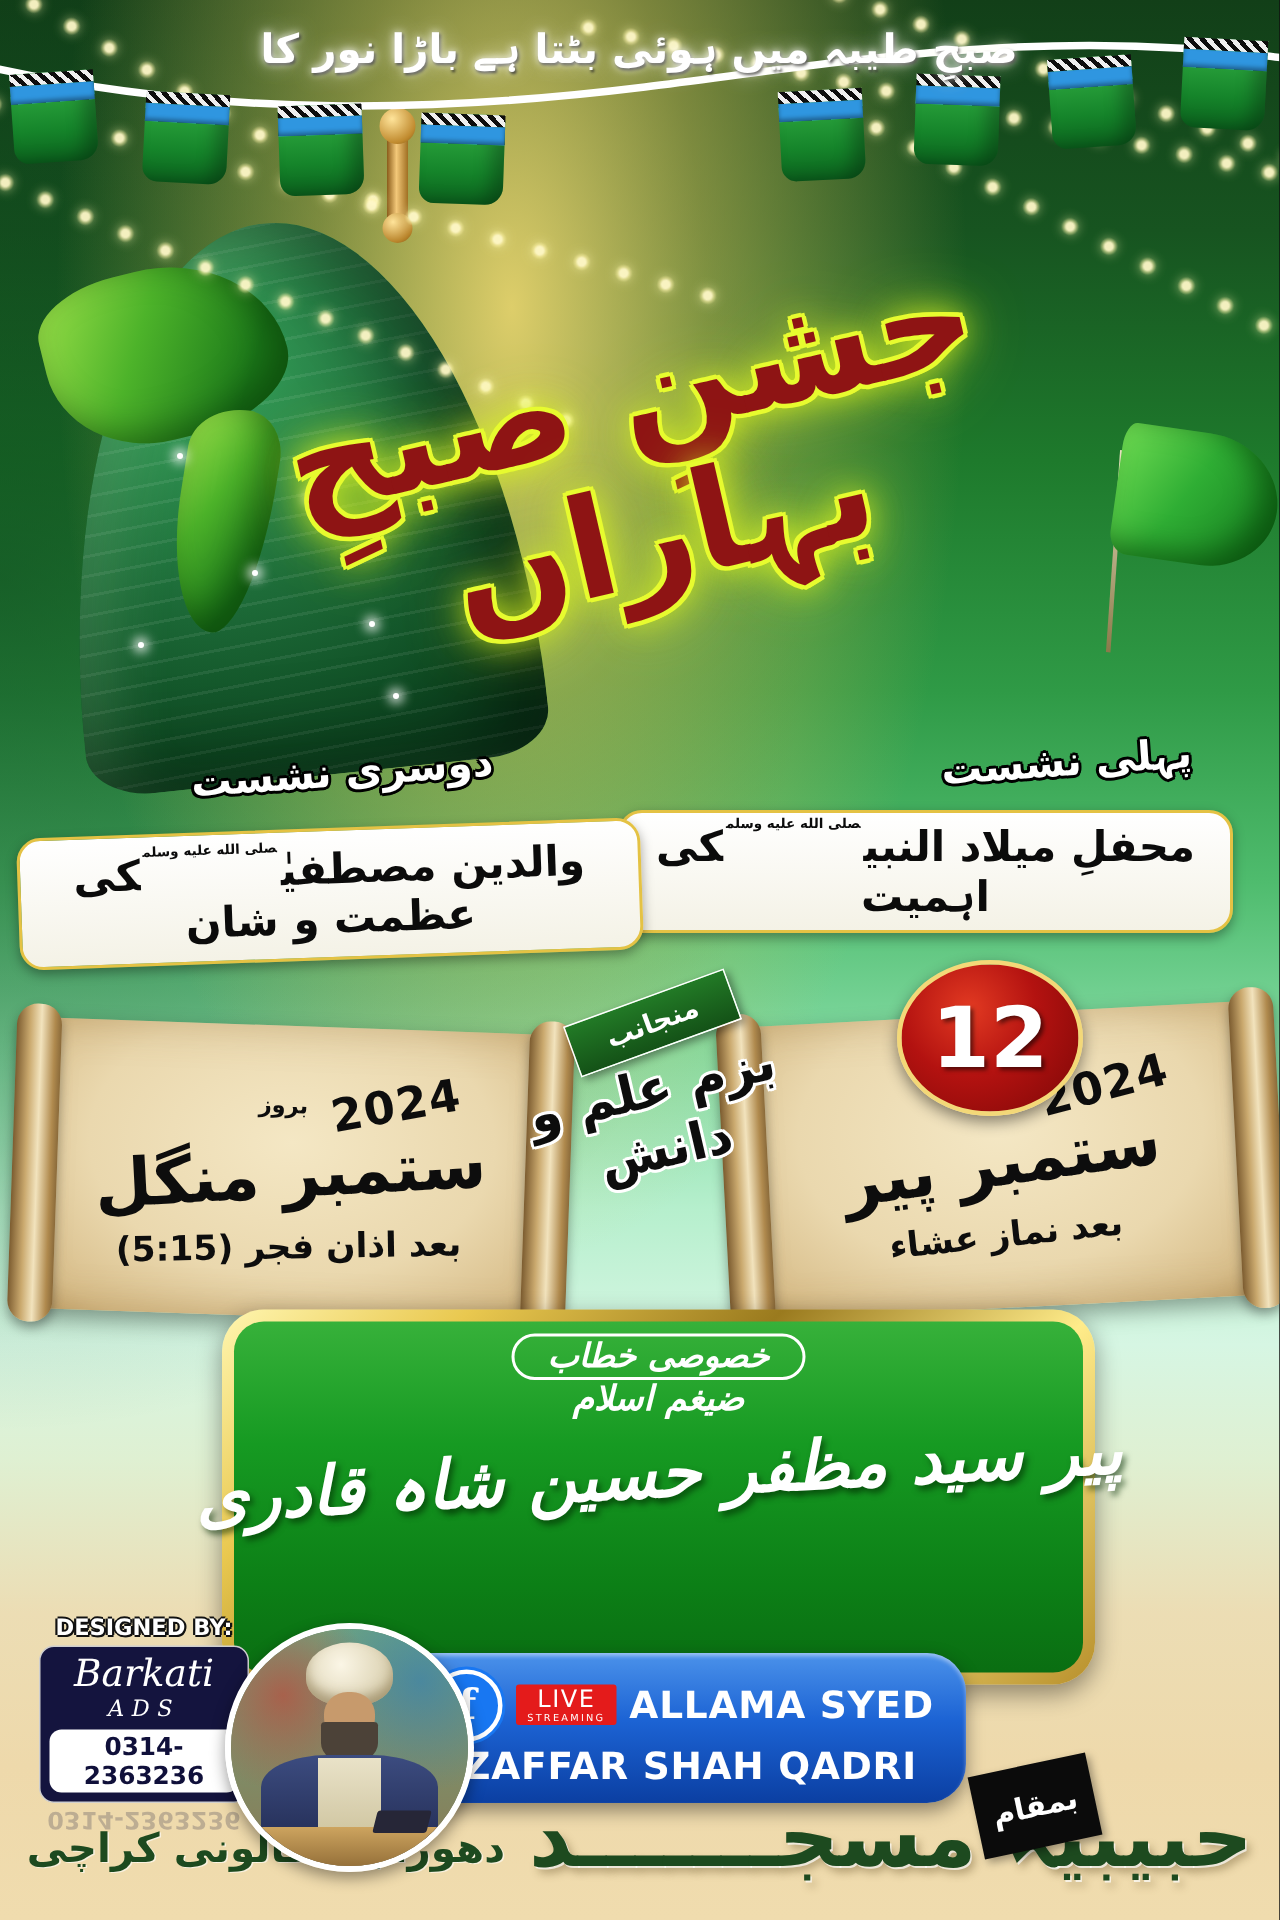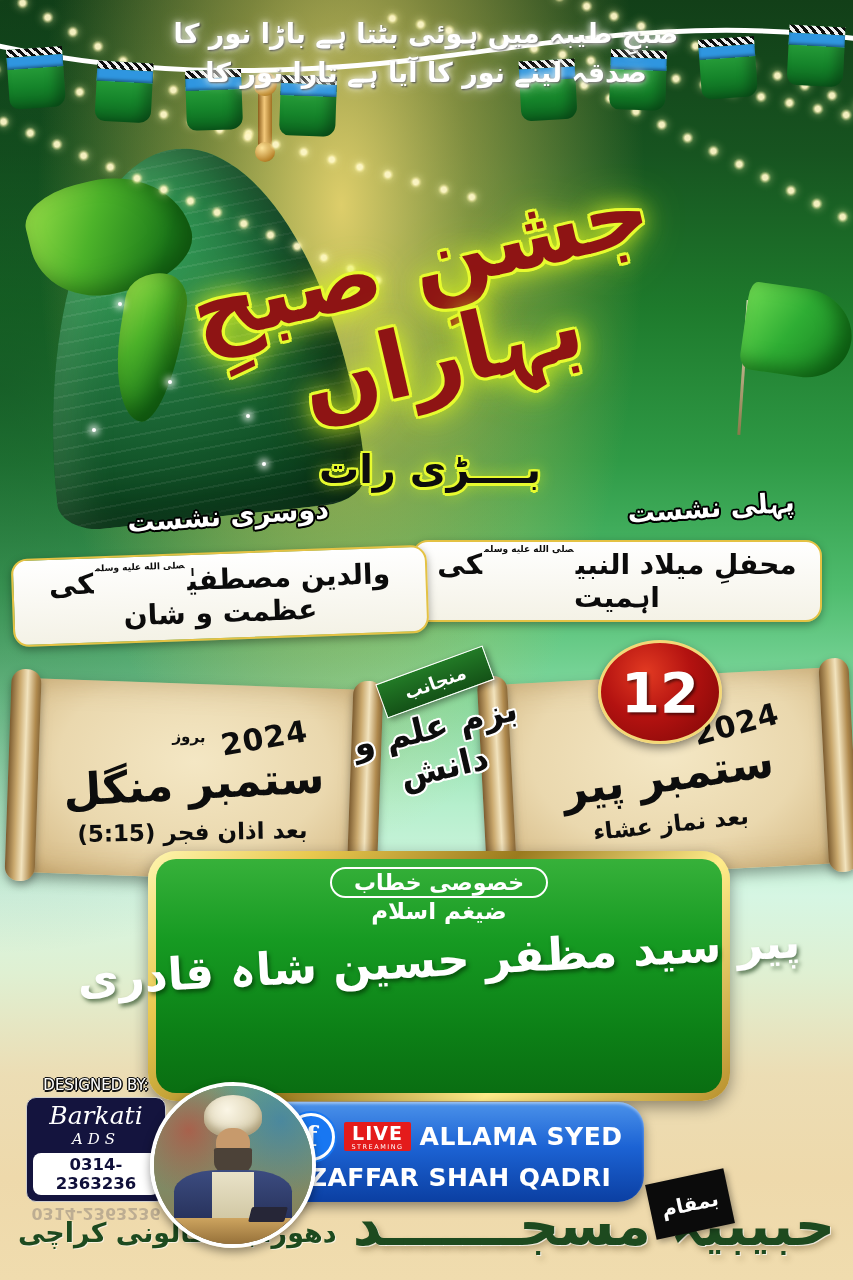--- a/index.html
+++ b/index.html
@@ -89,33 +89,33 @@
   .scroll-meta{position:relative;height:34px;width:100%;}
   .scroll-year{position:absolute;font-weight:bold;font-size:30px;transform:rotate(-12deg);letter-spacing:1px;}
   .scroll-broz{position:absolute;font-size:15px;font-weight:bold;}
   .scroll-date{font-size:44px;font-weight:bold;transform:rotate(-5deg);white-space:nowrap;}
   .scroll-time{font-size:23px;font-weight:bold;margin-top:10px;transform:rotate(-3deg);}
   .org-ribbon{z-index:7;width:112px;height:34px;background:linear-gradient(180deg,#227a26,#145217);
     border:1.5px solid #fff;transform:rotate(-20deg);display:flex;align-items:center;justify-content:center;
     color:#fff;font-size:18px;font-weight:bold;box-shadow:2px 3px 6px rgba(0,0,0,.4);}
   .org-name{z-index:6;width:175px;text-align:center;font-size:34px;font-weight:bold;color:#0d0d0d;
     transform:rotate(-13deg);line-height:1.2;}
-  .khitab{left:148px;top:851px;width:566px;height:234px;z-index:6;border-radius:28px;padding:8px;
+  .khitab{left:148px;top:873px;width:566px;height:234px;z-index:6;border-radius:28px;padding:8px;
     background:linear-gradient(135deg,#fff6b0 0%,#e9c84f 20%,#9a7a1e 45%,#ffec8a 70%,#b8902c 100%);
-    box-shadow:0 6px 16px rgba(0,0,0,.4);}
+    box-shadow:0 6px 16px rgba(0,0,0,.4);font-style:italic;}
   .khitab-inner{width:100%;height:100%;border-radius:20px;
     background:linear-gradient(180deg,#37b13a 0%,#169a22 35%,#0c7f16 75%,#0a6e12 100%);
     display:flex;flex-direction:column;align-items:center;color:#fff;}
   .khitab-pill{margin-top:8px;border:2px solid #fff;border-radius:999px;padding:1px 22px;
     font-size:22px;font-weight:bold;}
   .khitab-honor{font-size:23px;font-weight:bold;margin-top:0;}
   .khitab-name{font-size:45px;font-weight:bold;margin-top:10px;transform:rotate(-3deg);
     text-shadow:2px 3px 4px rgba(0,40,0,.6);white-space:nowrap;}
   .designed{left:26px;top:1076px;width:140px;z-index:7;text-align:center;}
-  .designed-label{color:#fff;font-weight:normal;font-size:15px;
+  .designed-label{color:#fff;font-weight:bold;font-size:15px;
     text-shadow:1.5px 0 0 #111,-1.5px 0 0 #111,0 1.5px 0 #111,0 -1.5px 0 #111,1px 1px 0 #111;}
   .designed-box{margin-top:3px;background:#14143e;border:1.5px solid #cfcfcf;border-radius:10px;
     padding:5px 6px 6px;color:#fff;}
   .designed-brand{font-family:"DejaVu Serif",serif;font-style:italic;font-size:25px;line-height:1;}
   .designed-sub{font-family:"DejaVu Serif",serif;font-style:italic;font-size:15px;letter-spacing:5px;margin-top:2px;}
   .designed-phone{margin-top:5px;background:#fff;border-radius:8px;color:#10103a;
     font-weight:bold;font-size:16.5px;padding:2px 2px;}
   .designed-reflect{margin-top:2px;color:#10103a;font-weight:bold;font-size:16px;opacity:.22;
     transform:scaleY(-1);}
   .photo{left:150px;top:1082px;width:158px;height:158px;z-index:8;border-radius:50%;
@@ -143,21 +143,21 @@
   .livebar{left:230px;top:1102px;width:414px;height:100px;z-index:7;border-radius:26px;
     background:linear-gradient(180deg,#4b92ea 0%,#1c63d4 45%,#0b3fa2 100%);
     box-shadow:0 5px 12px rgba(0,0,0,.4), inset 0 2px 3px rgba(255,255,255,.45);
     display:flex;flex-direction:column;align-items:center;justify-content:center;color:#fff;}
   .livebar .row1{display:flex;align-items:center;gap:9px;margin-left:36px;}
   .fb-icon{width:42px;height:42px;border-radius:50%;background:#1877f2;border:3px solid #fff;
     display:flex;align-items:center;justify-content:center;color:#fff;font-weight:bold;font-size:28px;
     font-family:"DejaVu Serif",serif;box-shadow:0 0 0 2px #1877f2;}
   .live-badge{background:#e41b1b;color:#fff;padding:2px 7px 1px;display:flex;flex-direction:column;
     align-items:center;line-height:1;border-radius:2px;}
-  .live-badge .lv{font-size:19px;font-weight:bold;letter-spacing:1px;}
+  .live-badge .lv{font-size:16px;font-weight:normal;letter-spacing:1px;}
   .live-badge .st{font-size:6.5px;letter-spacing:1.5px;margin-top:1px;}
   .livebar .ln1{font-size:25px;font-weight:bold;letter-spacing:.5px;}
   .livebar .ln2{font-size:25px;font-weight:bold;letter-spacing:.5px;margin-top:2px;}
   .venue-label{left:650px;top:1176px;width:80px;height:56px;z-index:7;background:#0b0b0b;
     transform:rotate(-12deg);display:flex;align-items:center;justify-content:center;
     color:#fff;font-size:20px;font-weight:bold;box-shadow:2px 3px 6px rgba(0,0,0,.35);}
   .bottom-strip{left:0;right:0;top:1198px;z-index:6;display:flex;direction:rtl;
     align-items:flex-end;justify-content:center;gap:16px;color:#1d4a1f;}
   .mosque-name{font-size:56px;font-weight:bold;line-height:1;
     text-shadow:1px 1px 0 rgba(255,255,255,.7),3px 4px 6px rgba(80,60,20,.35);}
@@ -197,25 +197,23 @@
 
   <div class="abs sparkle" style="left:205px;top:330px;"></div>
   <div class="abs sparkle" style="left:246px;top:414px;"></div>
   <div class="abs sparkle" style="left:168px;top:380px;"></div>
   <div class="abs sparkle" style="left:118px;top:302px;"></div>
   <div class="abs sparkle" style="left:92px;top:428px;"></div>
   <div class="abs sparkle" style="left:262px;top:462px;"></div>
 
   <div class="abs couplet rtl">
     <div>صبحِ طیبہ میں ہوئی بٹتا ہے باڑا نور کا</div>
-    <div>صدقہ لینے نور کا آیا ہے تارا نور کا</div>
   </div>
 
   <div class="abs main-title rtl">جشنِ صبحِ بہاراں</div>
-  <div class="abs bari-raat rtl">بــــڑی رات</div>
 
   <div class="abs session-label outline-black rtl" style="left:596px;top:492px;width:230px;text-align:center;">پہلی نشست</div>
   <div class="abs session-box rtl" style="left:412px;top:540px;width:406px;height:78px;font-size:28px;">
     <span>
       <span>محفلِ میلاد النبی</span><sup>صلى الله عليه وسلم</sup><span>کی اہمیت</span>
     </span>
   </div>
 
   <div class="abs session-label outline-black rtl" style="left:108px;top:500px;width:240px;text-align:center;">دوسری نشست</div>
   <div class="abs session-box rtl" style="left:12px;top:552px;width:412px;height:84px;font-size:28px;transform:rotate(-2deg);">

